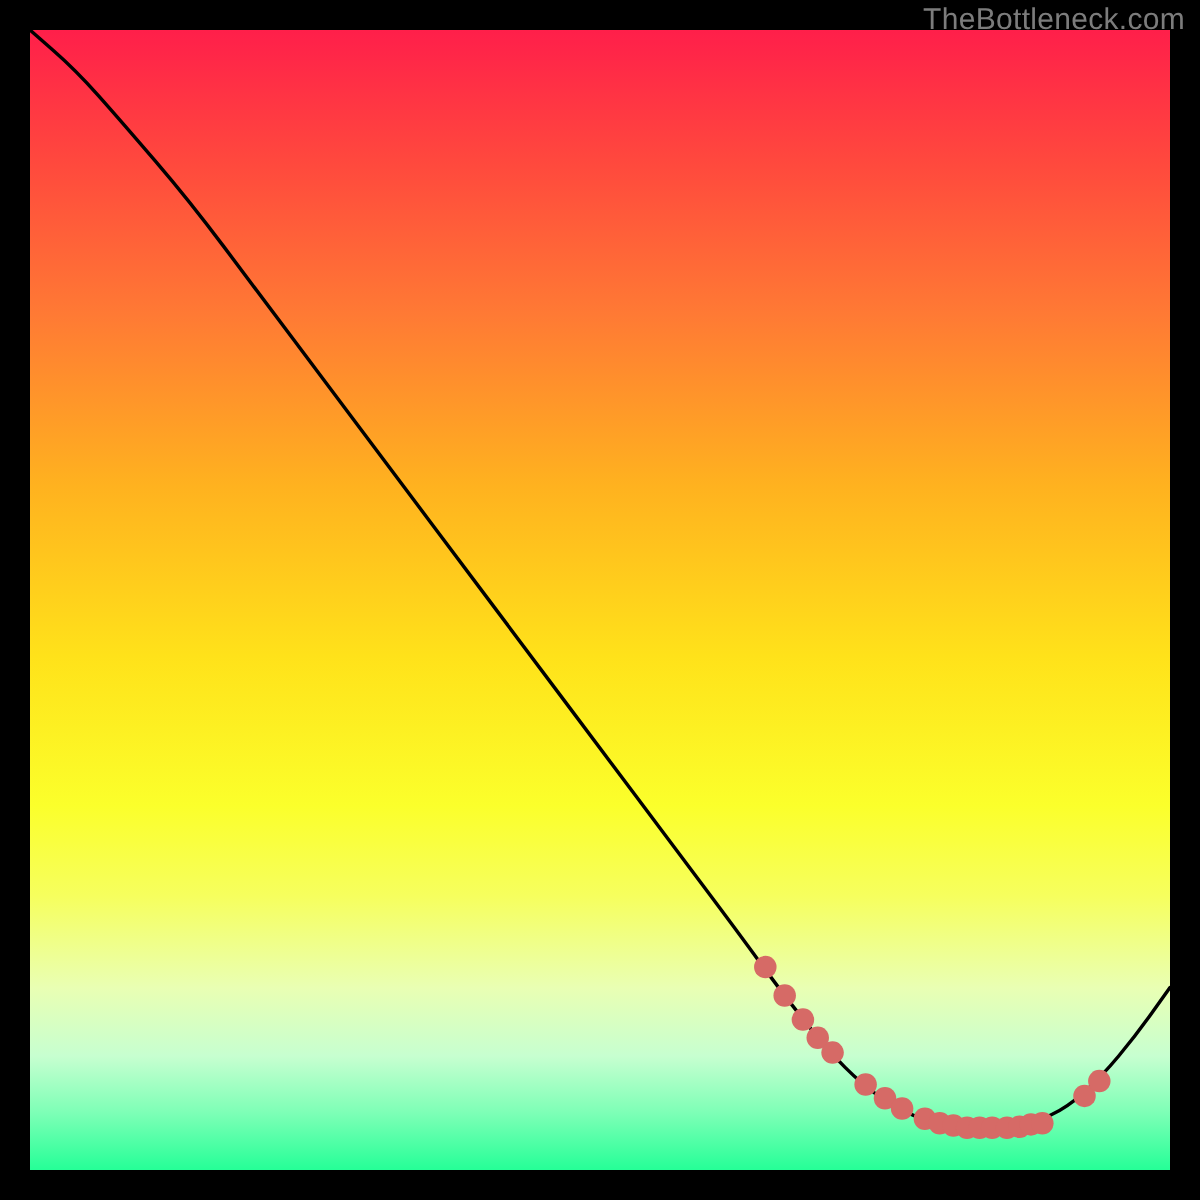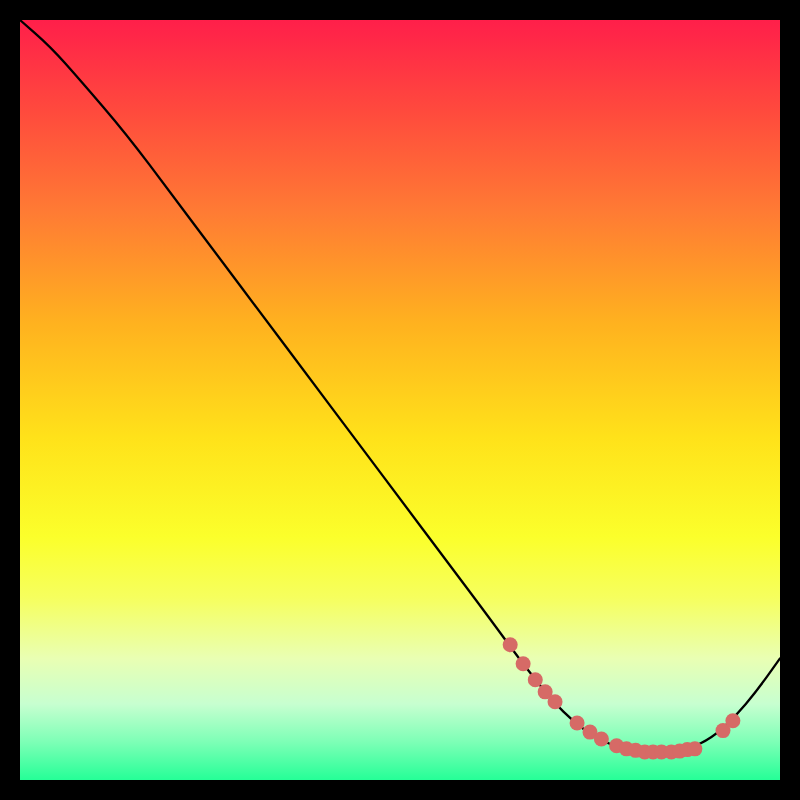--- a/index.html
+++ b/index.html
@@ -56,20 +56,21 @@
     width: 760px;
     height: 760px;
     overflow: visible;
     z-index: 2;
   }
 </style>
 </head>
 <body>
 
 <div class="frame">
+  <div class="watermark">TheBottleneck.com</div>
 
   <div class="plot">
     <svg class="curve" viewBox="0 0 760 760" preserveAspectRatio="none">
       <path id="curve-path" fill="none" stroke-width="2.3" stroke-linecap="round" stroke-linejoin="round" d="M 0 0 Q 0 0 15.200000000000001 13.300000000000011 Q 30.400000000000002 26.600000000000023 45.6 43.69999999999999 Q 60.800000000000004 60.799999999999955 83.60000000000001 87.39999999999998 Q 106.4 114 129.2 144.39999999999998 Q 152 174.79999999999995 174.8 205.2 Q 197.6 235.60000000000002 220.4 266 Q 243.20000000000002 296.40000000000003 266 326.8 Q 288.8 357.2 311.6 387.6 Q 334.4 418 357.2 448.4 Q 380 478.8 402.8 509.20000000000005 Q 425.6 539.6 448.4 570 Q 471.2 600.4 486.4 621.3 Q 501.6 642.2 516.8 661.2 Q 532 680.2 543.4 691.6 Q 554.8 703 566.2 710.98 Q 577.6 718.96 589 723.52 Q 600.4 728.08 611.8 729.98 Q 623.1999999999999 731.88 634.5999999999999 731.88 Q 646 731.88 657.4 730.36 Q 668.8 728.84 680.2 723.52 Q 691.6 718.2 703 707.94 Q 714.4 697.6800000000001 725.8 684 Q 737.1999999999999 670.3199999999999 748.5999999999999 654.3599999999999 T 760 638.4" stroke="#000000"></path>
       <g id="markers-group">
           <circle cx="490.2" cy="624.72" r="7.5" fill="#d66a66" stroke="#d66a66" stroke-width="0"></circle>
           <circle cx="503.12" cy="643.72" r="7.5" fill="#d66a66" stroke="#d66a66" stroke-width="0"></circle>
           <circle cx="515.28" cy="659.68" r="7.5" fill="#d66a66" stroke="#d66a66" stroke-width="0"></circle>
           <circle cx="525.16" cy="671.84" r="7.5" fill="#d66a66" stroke="#d66a66" stroke-width="0"></circle>
           <circle cx="535.0400000000001" cy="681.72" r="7.5" fill="#d66a66" stroke="#d66a66" stroke-width="0"></circle>

